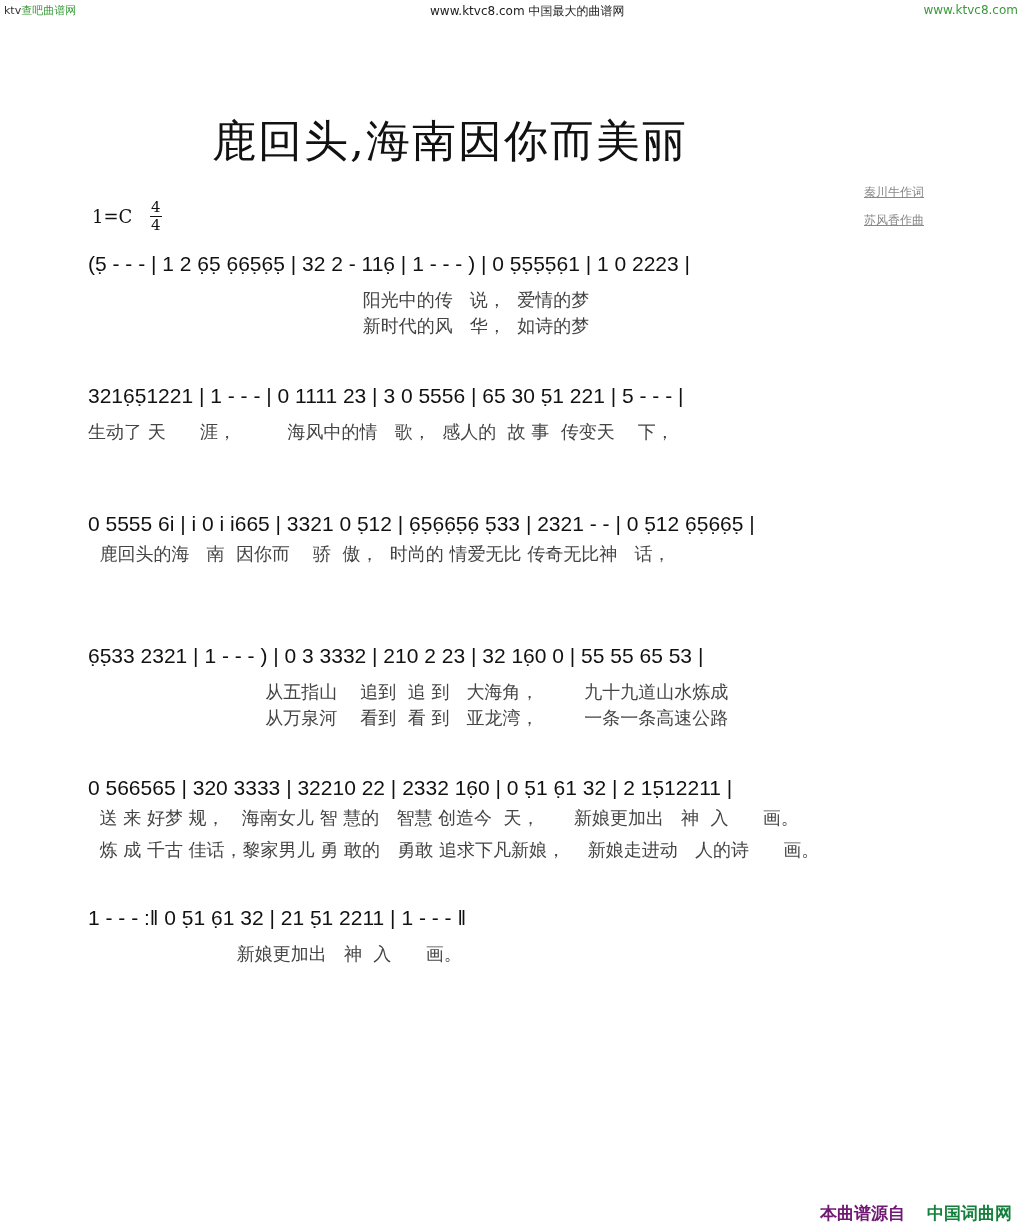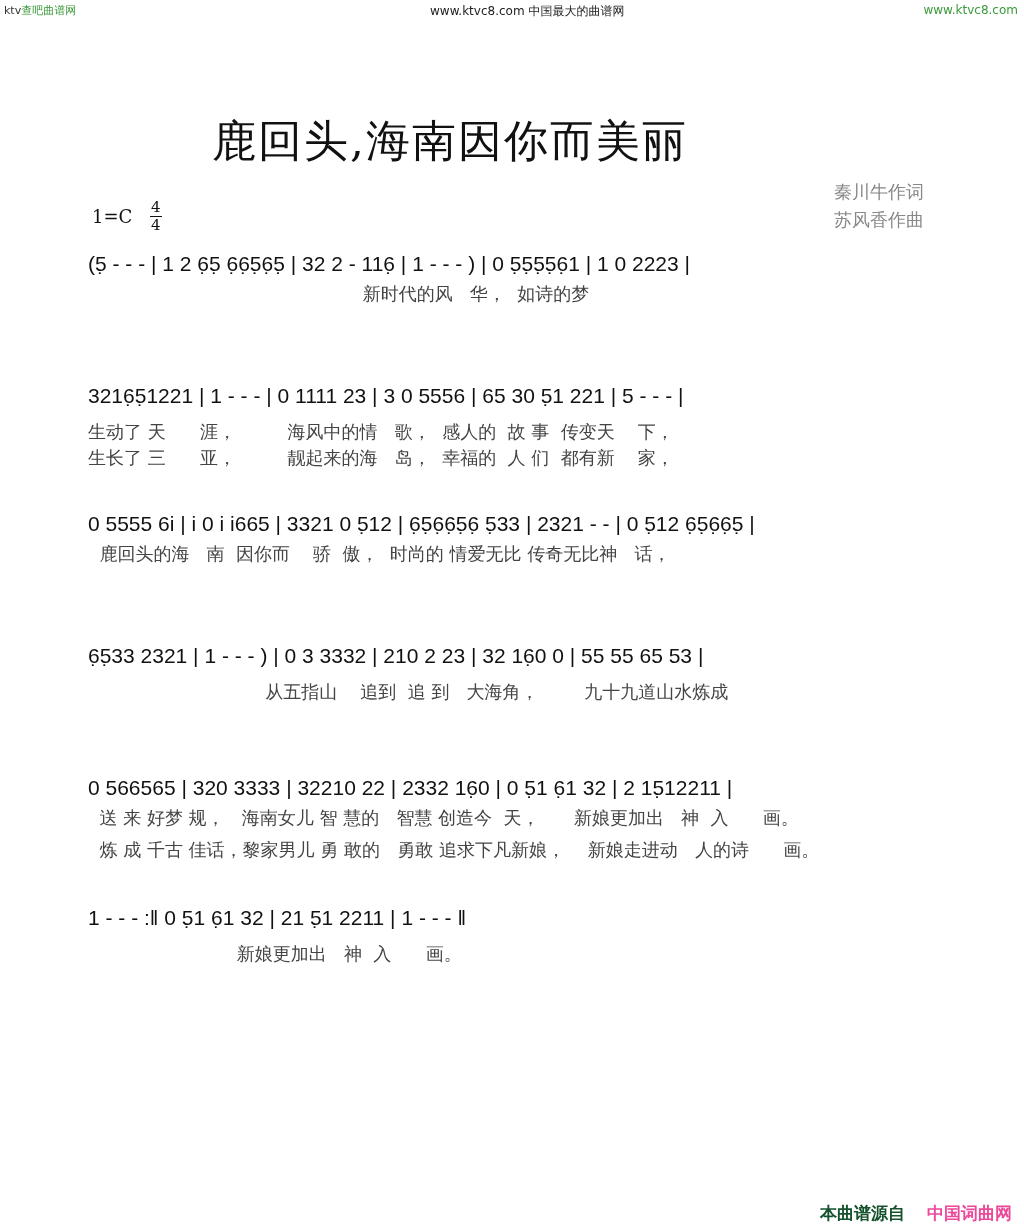--- a/index.html
+++ b/index.html
@@ -6,31 +6,31 @@
   body { width: 1024px; height: 1231px; position: relative; overflow: hidden;
          font-family: "DejaVu Sans", sans-serif; color: #111; }
   .hdr { position: absolute; top: 3px; font-size: 11px; }
   .hdr-left { left: 4px; color: #333; }
   .hdr-left .g { color: #3a9a3a; }
   .hdr-center { left: 430px; color: #222; font-size: 12px; }
   .hdr-right { right: 6px; color: #3a9a3a; font-size: 12px; }
   .title { position: absolute; top: 112px; left: 0; width: 900px; text-align: center;
            font-family: "DejaVu Serif", serif; font-size: 44px; letter-spacing: 2px; color: #111; }
   .credits { position: absolute; top: 178px; right: 100px; font-family: "DejaVu Serif", serif;
-             font-size: 18px; color: #888; line-height: 28px; text-align: center; }
+             font-size: 12px; color: #888; line-height: 28px; text-align: center; text-decoration: underline; }
   .key { position: absolute; top: 206px; left: 92px; font-family: "DejaVu Serif", serif; font-size: 18px; }
   .frac { position: absolute; top: 199px; left: 150px; font-family: "DejaVu Serif", serif;
           font-size: 15px; line-height: 17px; text-align: center; }
   .system { position: absolute; left: 88px; width: 840px; }
   .notes { height: 40px; display: flex; align-items: center; font-size: 21px; white-space: nowrap;
            font-family: "Liberation Sans", sans-serif; position: relative; }
   .lyr { font-family: "DejaVu Serif", serif; font-size: 18px; color: #444; white-space: pre; height: 32px; line-height: 32px; }
   .foot { position: absolute; bottom: 6px; right: 12px; font-size: 17px; font-weight: bold; }
-  .foot .a { color: #14532d; margin-right: 22px; }
-  .foot .b { color: #ec4899; font-family: Liberation Mono, monospace; }
+  .foot .a { color: #701a75; margin-right: 22px; }
+  .foot .b { color: #15803d; font-family: Liberation Mono, monospace; }
 </style>
 </head>
 <body>
 
 <div class="hdr hdr-left">
   <span>ktv</span><span class="g">查吧曲谱网</span>
 </div>
 <div class="hdr hdr-center">www.ktvc8.com 中国最大的曲谱网</div>
 <div class="hdr hdr-right">www.ktvc8.com</div>
 
@@ -40,37 +40,38 @@
   <div>苏风香作曲</div>
 </div>
 <div class="key">1=C</div>
 <div class="frac">
   <div style="border-bottom:1px solid #111;padding:0 1px;">4</div>
   <div>4</div>
 </div>
 
 <div class="system" style="top:244px;">
   <div class="notes">(5̣ - - - | 1 2 6̣5̣ 6̣6̣5̣6̣5̣ | 32 2 - 116̣ | 1 - - - ) | 0 5̣5̣5̣5̣6̣1 | 1 0 2223 |</div>
+  <div class="lyr">                                                阳光中的传   说，  爱情的梦</div>
   <div class="lyr" style="margin-top:-6px;">                                                新时代的风   华，  如诗的梦</div>
 </div>
 
 <div class="system" style="top:376px;">
   <div class="notes">3216̣5̣1221 | 1 - - - | 0 1111 23 | 3 0 5556 | 65 30 5̣1 221 | 5 - - - |</div>
   <div class="lyr">生动了 天      涯，         海风中的情   歌，  感人的  故 事  传变天    下，</div>
-  <div class="lyr" style="margin-top:-6px;">生长了 三      亚，         靓起来的海   岛，  幸福的  人 们  都有新    家，</div>
 </div>
 
 <div class="system" style="top:504px;">
   <div class="notes">0 5555 6i | i 0 i i665 | 3321 0 5̣12 | 6̣5̣6̣6̣5̣6̣ 5̣33 | 2321 - - | 0 5̣12 6̣5̣6̣6̣5̣ |</div>
   <div class="lyr" style="margin-top:-6px;">  鹿回头的海   南  因你而    骄  傲，  时尚的 情爱无比 传奇无比神   话，</div>
 </div>
 
 <div class="system" style="top:636px;">
   <div class="notes">6̣5̣33 2321 | 1 - - - ) | 0 3 3332 | 210 2 23 | 32 16̣0 0 | 55 55 65 53 |</div>
   <div class="lyr">                               从五指山    追到  追 到   大海角，        九十九道山水炼成</div>
+  <div class="lyr" style="margin-top:-6px;">                               从万泉河    看到  看 到   亚龙湾，        一条一条高速公路</div>
 </div>
 
 <div class="system" style="top:768px;">
   <div class="notes">0 566565 | 320 3333 | 32210 22 | 2332 16̣0 | 0 5̣1 6̣1 32 | 2 15̣12211 |</div>
   <div class="lyr" style="margin-top:-6px;">  送 来 好梦 规，   海南女儿 智 慧的   智慧 创造今  天，      新娘更加出   神  入      画。</div>
   <div class="lyr">  炼 成 千古 佳话，黎家男儿 勇 敢的   勇敢 追求下凡新娘，    新娘走进动   人的诗      画。</div>
 </div>
 
 <div class="system" style="top:898px;">
   <div class="notes">1 - - - :‖ 0 5̣1 6̣1 32 | 21 5̣1 2211 | 1 - - - ‖</div>

